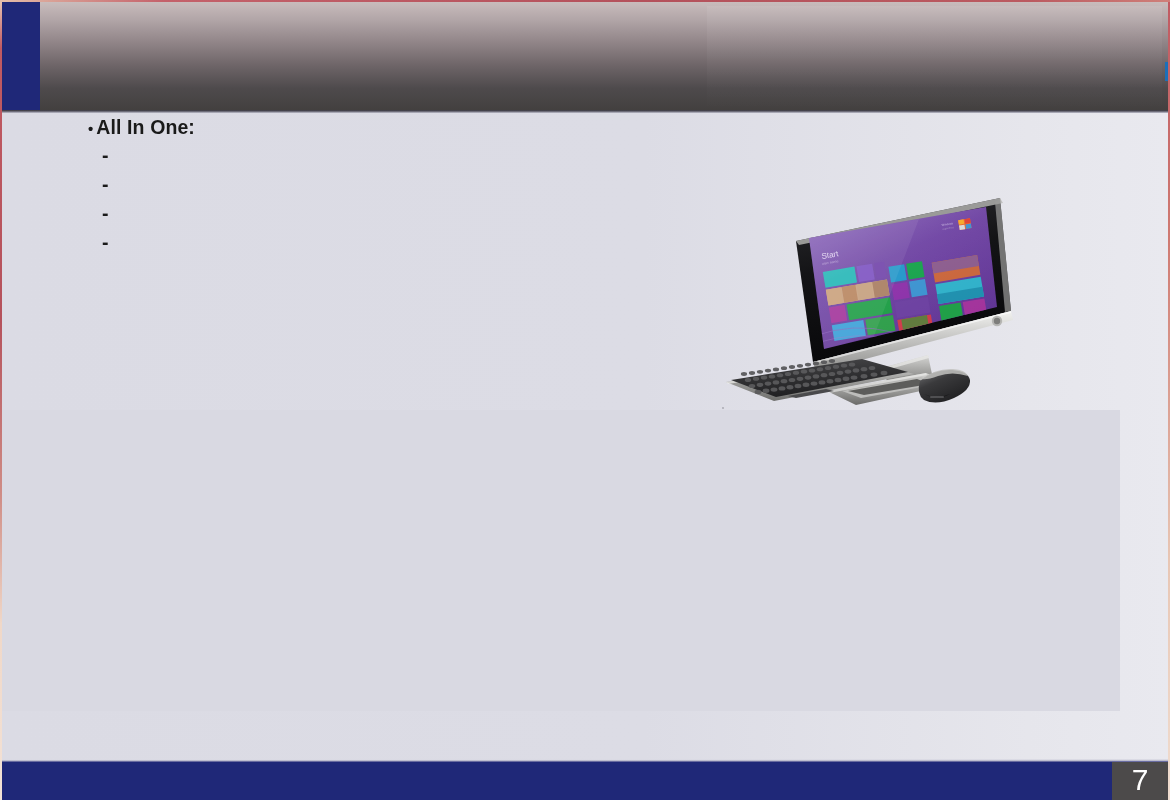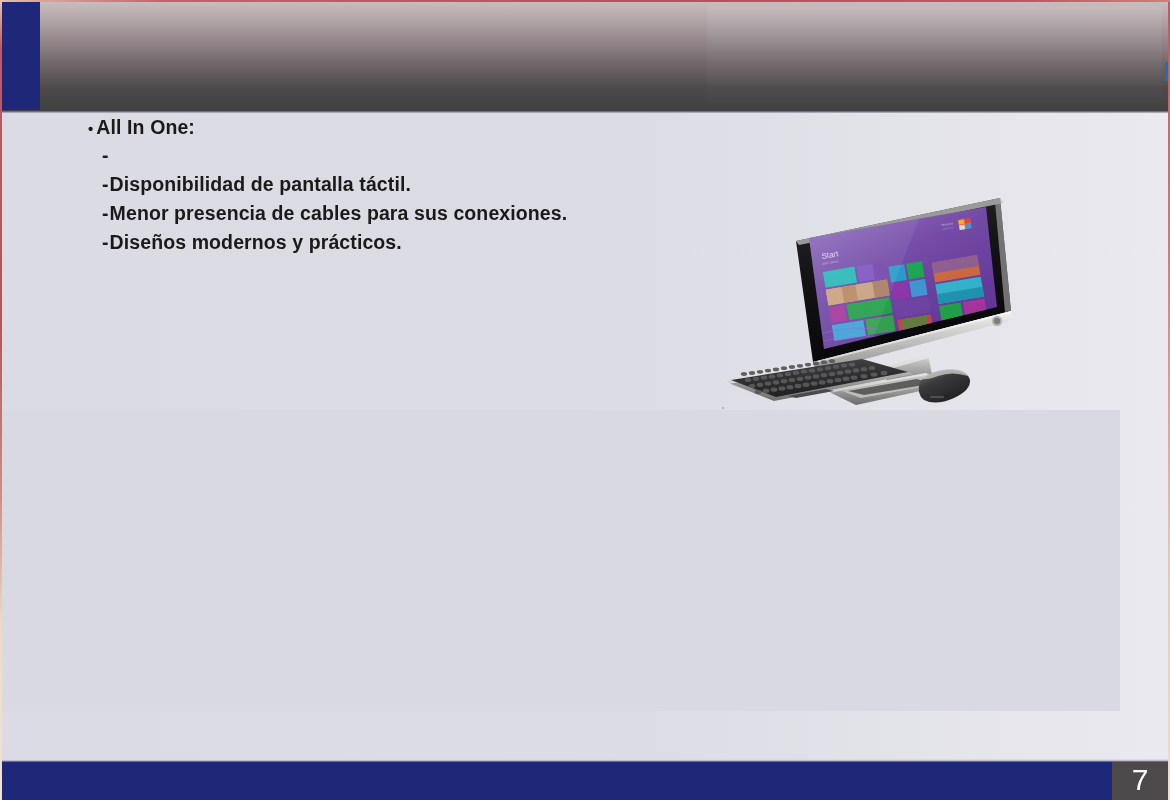--- a/index.html
+++ b/index.html
@@ -192,31 +192,28 @@
       <span class="marker">•</span>
       <span class="label">All In One:</span>
     </div>
 
     <div class="bullet-line lvl2">
       <span class="marker">-</span>
     </div>
 
     <div class="bullet-line lvl2">
       <span class="marker">-</span>
-      <span class="label">Disponibilidad de pantalla táctil.</span>
     </div>
 
     <div class="bullet-line lvl2">
       <span class="marker">-</span>
-      <span class="label">Menor presencia de cables para sus conexiones.</span>
     </div>
 
     <div class="bullet-line lvl2">
       <span class="marker">-</span>
-      <span class="label">Diseños modernos y prácticos.</span>
     </div>
 
   </div>
 
   <div class="pc-photo">
     <svg viewBox="0 0 310 228" width="310" height="228" xmlns="http://www.w3.org/2000/svg">
       <defs>
         <linearGradient id="bezelG" x1="0" y1="0" x2="0.25" y2="1">
           <stop offset="0" stop-color="#2c2c30"></stop>
           <stop offset="0.45" stop-color="#141416"></stop>

